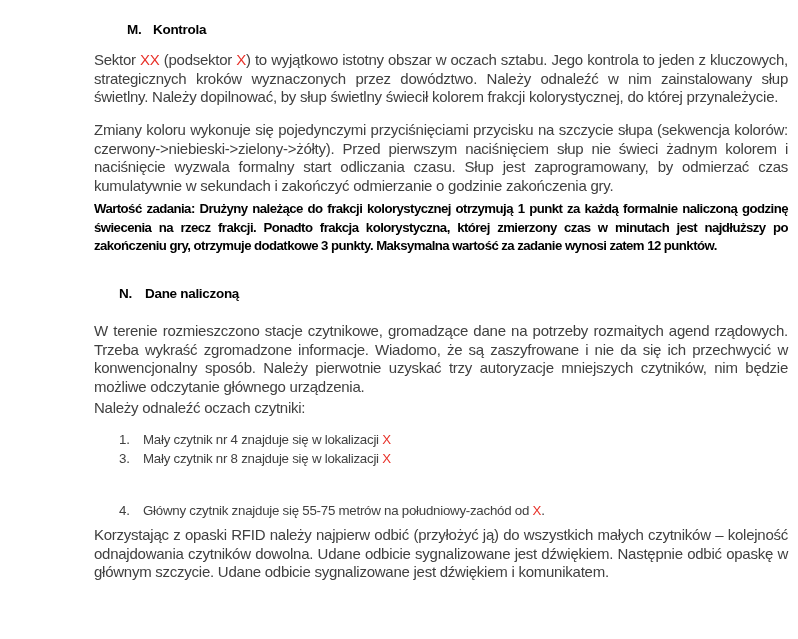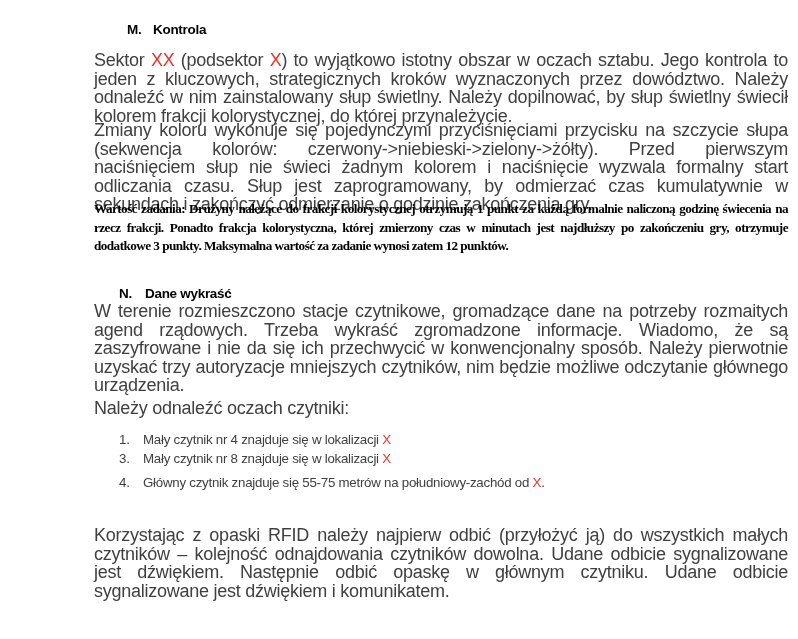--- a/index.html
+++ b/index.html
@@ -2,21 +2,21 @@
 <html><head>
 <meta charset="utf-8">
 <style>
   html, body { margin: 0; padding: 0; background: #ffffff; }
   body { width: 798px; height: 639px; overflow: hidden; position: relative;
          font-family: "Liberation Sans", sans-serif; color: #404040; }
   .page { position: absolute; left: 0; top: 0; width: 798px; height: 639px; }
   .heading { position: absolute; left: 119px; font-weight: bold; color: #000; font-size: 13.5px;
              letter-spacing: -0.3px; }
   .heading .num { display: inline-block; width: 26px; }
-  .para { position: absolute; left: 94px; width: 694px; font-size: 18px; line-height: 18.6px;
+  .para { position: absolute; left: 94px; width: 694px; font-size: 15px; line-height: 18.6px;
           text-align: justify; letter-spacing: -0.25px; }
   .bold { color: #000; font-weight: bold; letter-spacing: -0.55px; font-size: 13.2px; }
   .red { color: #e8322a; }
   .list { position: absolute; left: 119px; font-size: 13.3px; line-height: 18.6px; letter-spacing: -0.25px; }
   .list .li { white-space: nowrap; }
   .list .n { display: inline-block; width: 24px; }
 </style>
 </head>
 <body>
 
@@ -25,32 +25,32 @@
   <div class="heading" style="top:22px;padding-left:8px;">
     <span class="num">M.</span><span>Kontrola</span>
   </div>
 
   <div class="para" style="top:51px;">
     <span>Sektor </span><span class="red">XX</span><span> (podsektor </span><span class="red">X</span><span>) to wyjątkowo istotny obszar w oczach sztabu. Jego kontrola to jeden z kluczowych, strategicznych kroków wyznaczonych przez dowództwo. Należy odnaleźć w nim zainstalowany słup świetlny. Należy dopilnować, by słup świetlny świecił kolorem frakcji kolorystycznej, do której przynależycie.</span>
   </div>
 
   <div class="para" style="top:121px;">Zmiany koloru wykonuje się pojedynczymi przyciśnięciami przycisku na szczycie słupa (sekwencja kolorów: czerwony-&gt;niebieski-&gt;zielony-&gt;żółty). Przed pierwszym naciśnięciem słup nie świeci żadnym kolorem i naciśnięcie wyzwala formalny start odliczania czasu. Słup jest zaprogramowany, by odmierzać czas kumulatywnie w sekundach i zakończyć odmierzanie o godzinie zakończenia gry.</div>
 
-  <div class="para bold" style="top:200px;font-family:Liberation Serif, serif;">Wartość zadania: Drużyny należące do frakcji kolorystycznej otrzymują 1 punkt za każdą formalnie naliczoną godzinę świecenia na rzecz frakcji. Ponadto frakcja kolorystyczna, której zmierzony czas w minutach jest najdłuższy po zakończeniu gry, otrzymuje dodatkowe 3 punkty. Maksymalna wartość za zadanie wynosi zatem 12 punktów.</div>
+  <div class="para bold" style="top:200px;">Wartość zadania: Drużyny należące do frakcji kolorystycznej otrzymują 1 punkt za każdą formalnie naliczoną godzinę świecenia na rzecz frakcji. Ponadto frakcja kolorystyczna, której zmierzony czas w minutach jest najdłuższy po zakończeniu gry, otrzymuje dodatkowe 3 punkty. Maksymalna wartość za zadanie wynosi zatem 12 punktów.</div>
 
   <div class="heading" style="top:286px;">
-    <span class="num">N.</span><span>Dane wykraść</span>
+    <span class="num">N.</span><span>Dane naliczoną</span>
   </div>
 
-  <div class="para" style="top:302px;">W terenie rozmieszczono stacje czytnikowe, gromadzące dane na potrzeby rozmaitych agend rządowych. Trzeba wykraść zgromadzone informacje. Wiadomo, że są zaszyfrowane i nie da się ich przechwycić w konwencjonalny sposób. Należy pierwotnie uzyskać trzy autoryzacje mniejszych czytników, nim będzie możliwe odczytanie głównego urządzenia.</div>
+  <div class="para" style="top:322px;">W terenie rozmieszczono stacje czytnikowe, gromadzące dane na potrzeby rozmaitych agend rządowych. Trzeba wykraść zgromadzone informacje. Wiadomo, że są zaszyfrowane i nie da się ich przechwycić w konwencjonalny sposób. Należy pierwotnie uzyskać trzy autoryzacje mniejszych czytników, nim będzie możliwe odczytanie głównego urządzenia.</div>
 
   <div class="para" style="top:399px;">Należy odnaleźć oczach czytniki:</div>
 
   <div class="list" style="top:431px;">
     <div class="li"><span class="n">1.</span><span>Mały czytnik nr 4 znajduje się w lokalizacji </span><span class="red">X</span></div>
     <div class="li"><span class="n">3.</span><span>Mały czytnik nr 8 znajduje się w lokalizacji </span><span class="red">X</span></div>
-    <div class="li" style="margin-top:6px;"><span class="n">4.</span><span>Główny czytnik znajduje się 55-75 metrów na południowy-zachód od </span><span class="red">X</span><span>.</span></div>
+    <div class="li" style="margin-top:34px;"><span class="n">4.</span><span>Główny czytnik znajduje się 55-75 metrów na południowy-zachód od </span><span class="red">X</span><span>.</span></div>
   </div>
 
-  <div class="para" style="top:526px;">Korzystając z opaski RFID należy najpierw odbić (przyłożyć ją) do wszystkich małych czytników – kolejność odnajdowania czytników dowolna. Udane odbicie sygnalizowane jest dźwiękiem. Następnie odbić opaskę w głównym czytniku. Udane odbicie sygnalizowane jest dźwiękiem i komunikatem.</div>
+  <div class="para" style="top:526px;">Korzystając z opaski RFID należy najpierw odbić (przyłożyć ją) do wszystkich małych czytników – kolejność odnajdowania czytników dowolna. Udane odbicie sygnalizowane jest dźwiękiem. Następnie odbić opaskę w głównym szczycie. Udane odbicie sygnalizowane jest dźwiękiem i komunikatem.</div>
 
 
 </div>
 
 </body></html>

